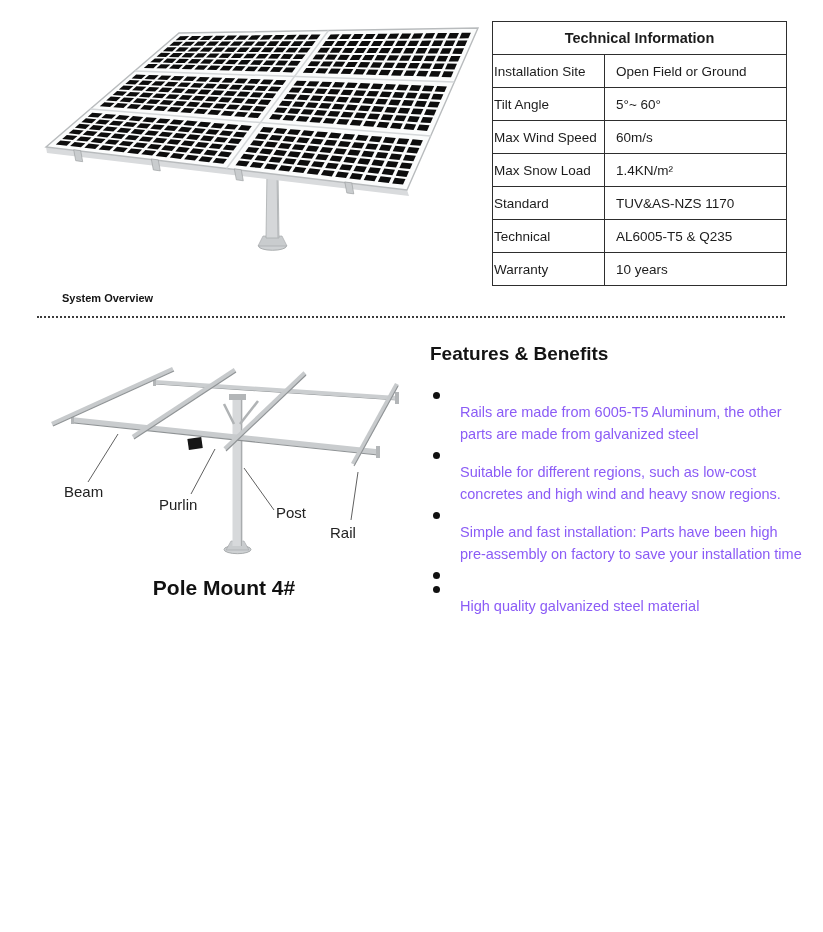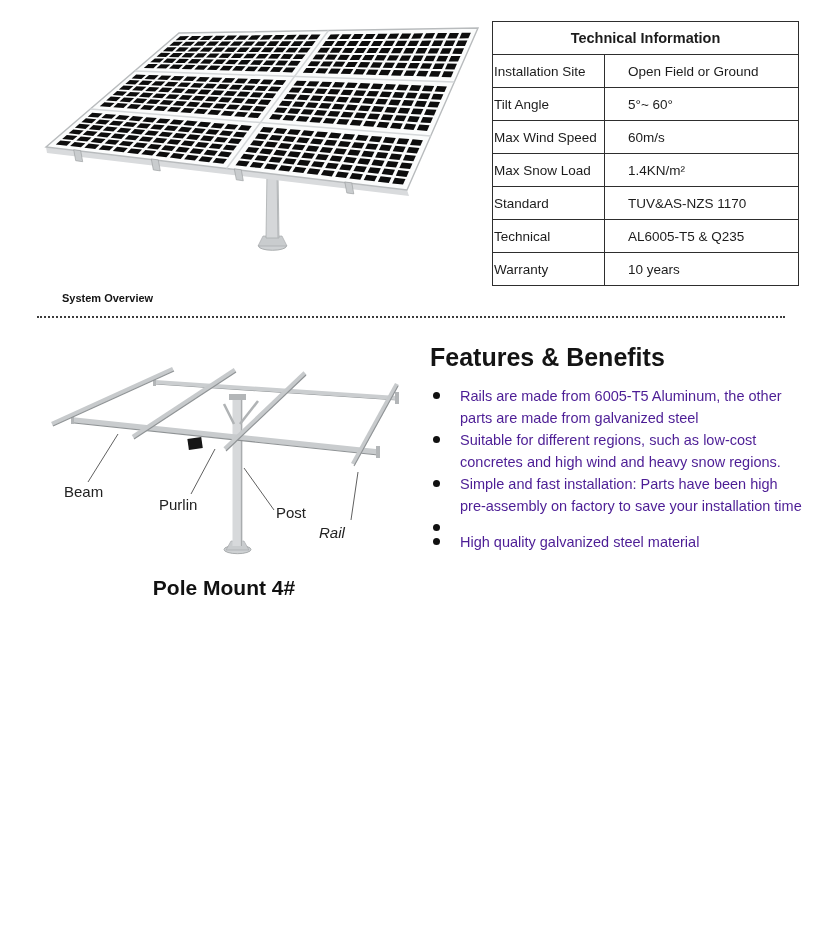--- a/index.html
+++ b/index.html
@@ -6,34 +6,34 @@
   .page{position:relative;width:823px;height:653px;background:#ffffff;overflow:hidden;
         font-family:"Liberation Sans", sans-serif;color:#1c1c1c;}
   .abs{position:absolute;}
 
   
   table.tech{position:absolute;left:492px;top:21px;border-collapse:collapse;table-layout:fixed;}
   table.tech th, table.tech td{border:1.4px solid #2e2e2e;height:30px;vertical-align:middle;
         font-size:13.5px;color:#1c1c1c;white-space:nowrap;overflow:visible;}
   table.tech th{font-size:14.5px;font-weight:bold;text-align:center;}
   td.c1{width:109px;}
-  td.c2{width:169px;padding-left:23px;}
+  td.c2{width:169px;padding-left:11px;}
 
   
   .section-title{position:absolute;left:62px;top:292px;font-size:11px;font-weight:bold;color:#141414;}
   .dotted-rule{position:absolute;left:37px;top:316px;width:748px;height:0;
         border-top:2.5px dotted #3c3c3c;}
 
   
-  .features-title{position:absolute;left:430px;top:343px;font-size:25px;font-weight:bold;color:#141414;}
+  .features-title{position:absolute;left:430px;top:343px;font-size:19px;font-weight:bold;color:#141414;}
   ul.features{position:absolute;left:430px;top:385px;width:380px;margin:0;padding:0;list-style:none;}
   ul.features li{display:flex;align-items:flex-start;margin:0;padding:0;}
   ul.features .dot{flex:0 0 auto;width:7px;height:7px;border-radius:50%;background:#111;
         margin:7px 0 0 3px;}
-  ul.features .ftext{margin-left:20px;font-size:14.5px;line-height:22px;color:#4c1d95;white-space:pre;}
+  ul.features .ftext{margin-left:20px;font-size:14.5px;line-height:22px;color:#8b5cf6;white-space:pre;margin-top:16px;}
 
   
   .caption{position:absolute;width:270px;text-align:center;font-size:21px;font-weight:bold;color:#111;}
   .dlabel{position:absolute;font-size:15px;color:#222;}
 
   
   .bar4{stroke:#cbced0;stroke-width:4;}
   .bar5{stroke:#c9ccce;stroke-width:5.5;}
   .bar-s{stroke:#8e9294;stroke-width:1.1;}
   .railm{stroke:#c7cacc;stroke-width:4.5;}
@@ -575,21 +575,21 @@
     <line class="rail-s" x1="329" y1="114" x2="373" y2="34"></line>
     <rect class="clampb" x="163" y="86" width="14" height="11" transform="rotate(-8 170 91)"></rect>
     <line class="leader" x1="93" y1="82" x2="63" y2="130"></line>
     <line class="leader" x1="190" y1="97" x2="166" y2="142"></line>
     <line class="leader" x1="219" y1="116" x2="249" y2="158"></line>
     <line class="leader" x1="333" y1="120" x2="326" y2="168"></line>
   </svg>
   <div class="dlabel" style="left:64px;top:483px;">Beam</div>
   <div class="dlabel" style="left:159px;top:496px;">Purlin</div>
   <div class="dlabel" style="left:276px;top:504px;">Post</div>
-  <div class="dlabel" style="left:319px;top:524px;font-style:italic;">Rail</div>
+  <div class="dlabel" style="left:330px;top:524px;">Rail</div>
   <div class="caption" style="left:89px;top:576px;">Pole Mount 4#</div>
 
   <div class="features-title">Features &amp; Benefits</div>
   <ul class="features">
     <li>
         <span class="dot"></span>
         <span class="ftext">Rails are made from 6005-T5 Aluminum, the other
 parts are made from galvanized steel</span>
       </li>
     <li>

